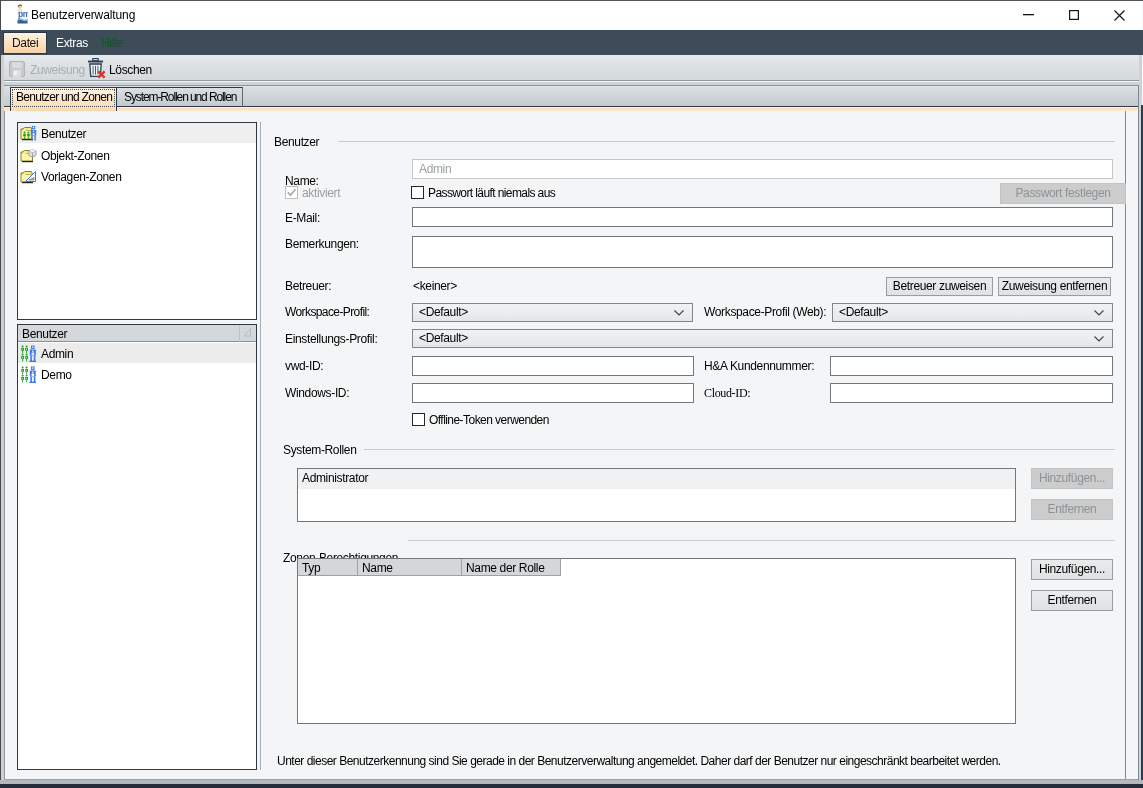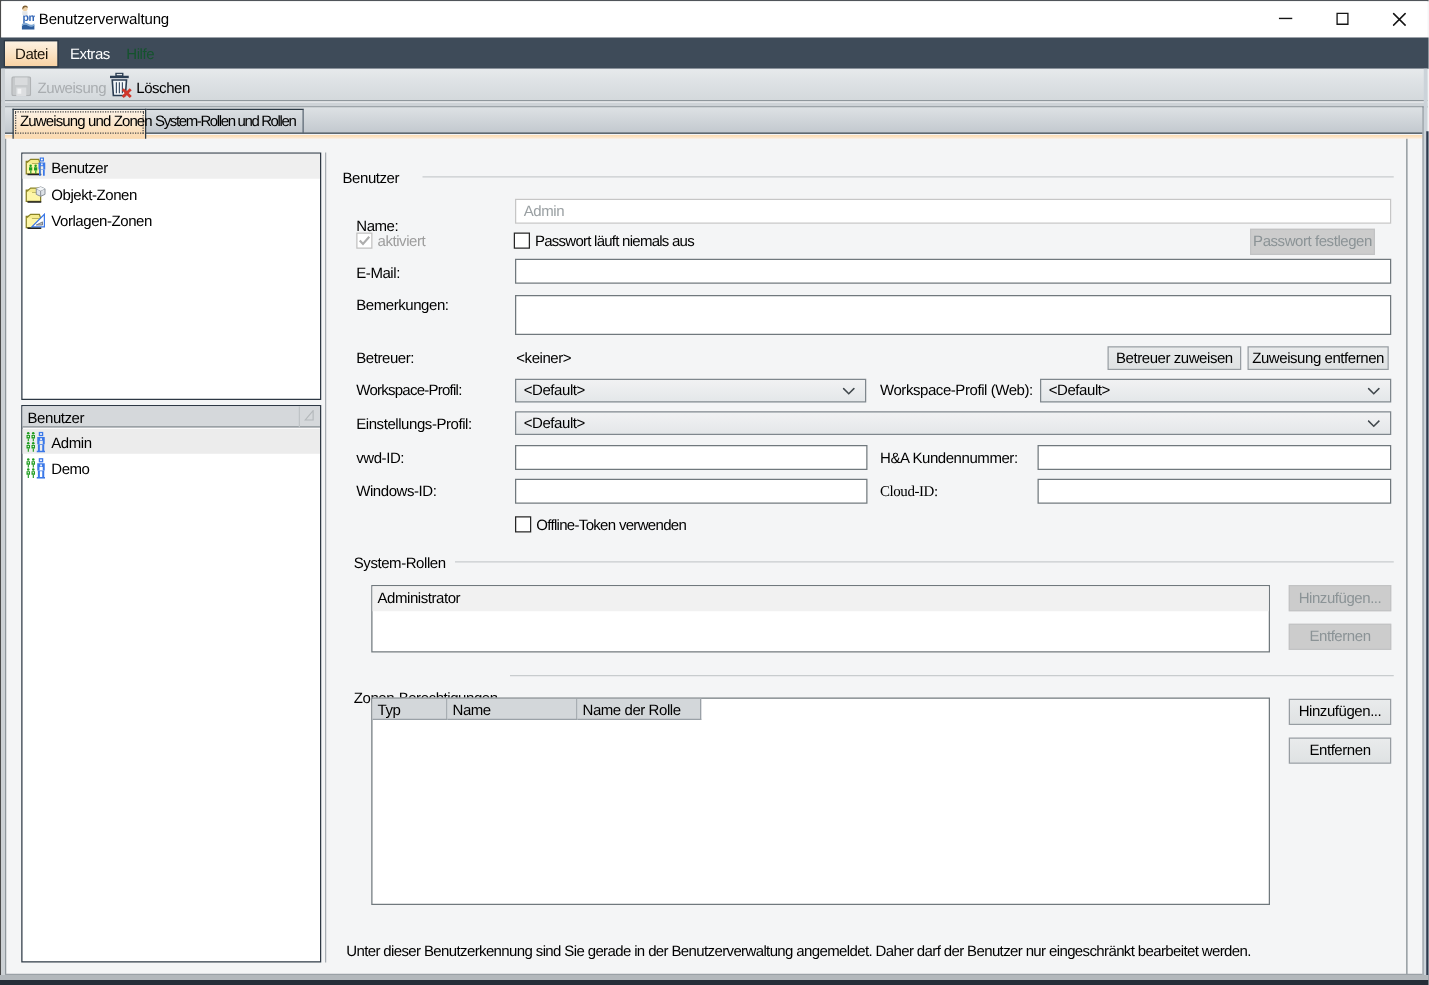--- a/index.html
+++ b/index.html
@@ -78,21 +78,21 @@
 
 
 <div class="abs" style="left:4px;top:86px;width:1134px;height:21px;background:linear-gradient(#dde1e4,#c3c9cf);border-bottom:1px solid #2d3a45;"></div>
 <div class="abs" style="left:4px;top:108px;width:1134px;height:3px;background:linear-gradient(#fbd9ae,#fdeedd);"></div>
 
 <div class="abs" style="left:117px;top:87px;width:126px;height:20px;border-top:1px solid #2d3a45;border-right:1px solid #5a6673;"></div>
 <div class="lbl" style="left:124px;top:90px;letter-spacing:-1.1px;">System-Rollen und Rollen</div>
 
 <div class="abs" style="left:10px;top:87px;width:107px;height:24px;background:linear-gradient(#fdf3e6,#fbd9ae);border:1px solid #2d3a45;border-bottom:none;"></div>
 <div class="abs" style="left:12px;top:89px;width:103px;height:18px;border:1px dotted #4a4a4a;"></div>
-<div class="lbl" style="left:16px;top:90px;letter-spacing:-0.7px;">Zuweisung und Zonen</div>
+<div class="lbl" style="left:16px;top:90px;letter-spacing:-0.7px;">Benutzer und Zonen</div>
 
 
 <div class="abs" style="left:1px;top:55px;width:3px;height:725px;background:#ccd1d5;"></div>
 <div class="abs" style="left:4px;top:111px;width:1px;height:669px;background:#8f979c;"></div>
 <div class="abs" style="left:1138px;top:85px;width:1px;height:695px;background:#7f888f;"></div>
 <div class="abs" style="left:1139px;top:55px;width:3px;height:725px;background:#ccd3d9;"></div>
 <div class="abs" style="left:1141px;top:105px;width:2px;height:679px;background:#2c3a4d;"></div>
 
 <div class="abs" style="left:1125px;top:111px;width:1px;height:669px;background:#80898f;"></div>
 
@@ -235,21 +235,21 @@
 <div class="lbl" style="left:285px;top:162px;margin-top:12px;">Name:</div>
 <div class="tbd" style="left:412px;top:159px;width:701px;height:20px;"></div>
 <div class="lbl" style="left:419px;top:162px;color:#9aa0a3;">Admin</div>
 
 <div class="cbd" style="left:285px;top:186px;"><svg width="11" height="11">
       <path d="M1.8,5.4 L4.4,8.2 L9.4,2.4" fill="none" stroke="#adadad" stroke-width="1.7"></path>
     </svg></div>
 <div class="lbl" style="left:302px;top:186px;color:#9d9d9d;">aktiviert</div>
 <div class="cb" style="left:411px;top:186px;"></div>
 <div class="lbl" style="left:428px;top:186px;letter-spacing:-0.6px;">Passwort läuft niemals aus</div>
-<div class="btnd" style="left:1000px;top:183px;width:100px;height:21px;line-height:19px;">Passwort festlegen</div>
+<div class="btnd" style="left:1000px;top:183px;width:126px;height:21px;line-height:19px;">Passwort festlegen</div>
 
 <div class="lbl" style="left:285px;top:211px;">E-Mail:</div>
 <div class="tb" style="left:412px;top:207px;width:701px;height:20px;"></div>
 
 <div class="lbl" style="left:285px;top:237px;">Bemerkungen:</div>
 <div class="tb" style="left:412px;top:236px;width:701px;height:32px;"></div>
 
 <div class="lbl" style="left:285px;top:279px;">Betreuer:</div>
 <div class="lbl" style="left:413px;top:279px;">&lt;keiner&gt;</div>
 <div class="btn" style="left:886px;top:277px;width:107px;height:19px;line-height:17px;">Betreuer zuweisen</div>

